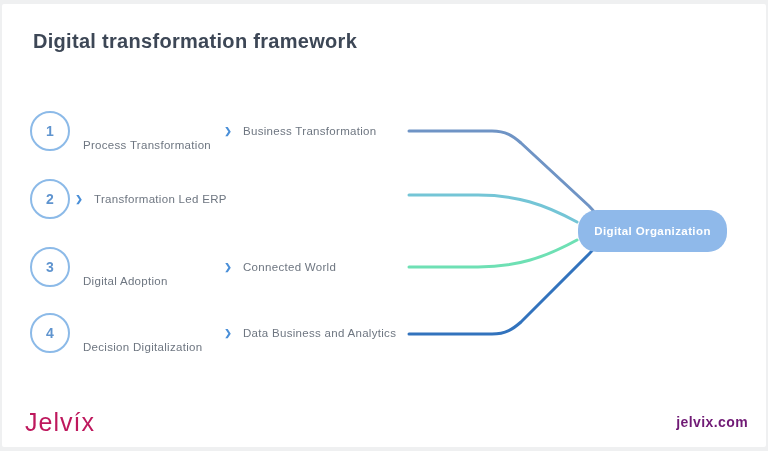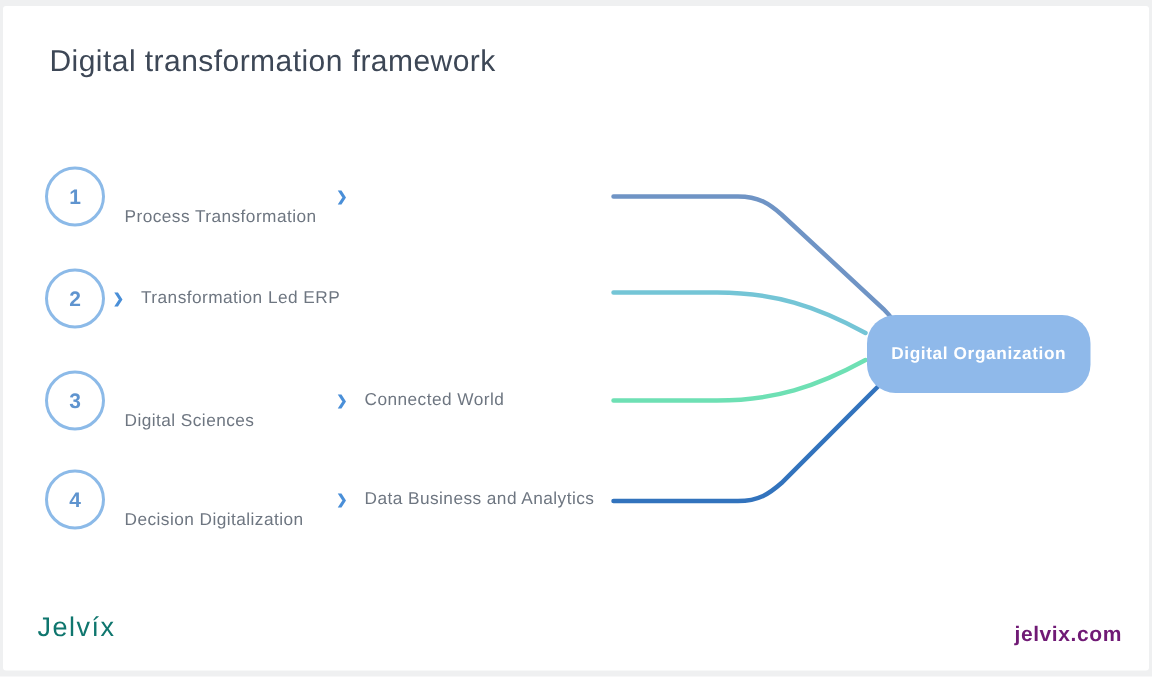--- a/index.html
+++ b/index.html
@@ -13,21 +13,21 @@
   .slide {
     position: absolute;
     left: 2px; right: 2px; top: 4px; bottom: 4px;
     background: #ffffff;
     border-radius: 2px;
   }
   .page-title {
     position: absolute;
     left: 33px; top: 30px;
     font-size: 20px;
-    font-weight: 400;
+    font-weight: 700;
     letter-spacing: 0.3px;
     color: #3d4756;
   }
   .row {
     position: absolute;
     left: 30px;
     height: 40px;
     display: flex;
     align-items: center;
   }
@@ -73,37 +73,37 @@
   }
   svg.connectors {
     position: absolute;
     left: 0; top: 0;
     width: 768px; height: 451px;
     pointer-events: none;
   }
   .org-node {
     position: absolute;
     left: 578px; top: 210px;
-    width: 149px; height: 52px;
+    width: 149px; height: 42px;
     border-radius: 19px;
     display: flex;
     align-items: center;
     justify-content: center;
     font-size: 11.5px;
     font-weight: 700;
     letter-spacing: 0.4px;
     color: #ffffff;
   }
   .footer-logo {
     position: absolute;
     left: 25px; top: 408px;
-    font-size: 18px;
+    font-size: 25px;
     font-weight: 400;
     letter-spacing: 1px;
-    color: #0f766e;
+    color: #be185d;
   }
   .footer-site {
     position: absolute;
     right: 20px; top: 414px;
     font-size: 14px;
     letter-spacing: 0.4px;
     color: #701a75;
     font-weight: bold;
   }
 </style>
@@ -120,35 +120,36 @@
   <path d="M 409 267 H 478 C 516 267 544 258 577 240" stroke-width="3" stroke-linecap="round" stroke="#6ee0b4"></path>
   <path d="M 409 334 H 492 C 506 334 513 329 521 322 L 589 254 C 594 249 597 245 598 241" stroke-width="3" stroke-linecap="round" stroke="#3273bd"></path>
 </svg>
 
 <div class="row row-1">
   <div class="circle">
       <span>1</span>
     </div>
   <div class="step-label">Process Transformation</div>
   <div class="chevron">❯</div>
+  <div class="step-result">Business Transformation</div>
 </div>
 
 <div class="row row-2">
   <div class="circle">
       <span>2</span>
     </div>
   <div class="chevron">❯</div>
   <div class="step-result">Transformation Led ERP</div>
 </div>
 
 <div class="row row-3">
   <div class="circle">
       <span>3</span>
     </div>
-  <div class="step-label">Digital Sciences</div>
+  <div class="step-label">Digital Adoption</div>
   <div class="chevron">❯</div>
   <div class="step-result">Connected World</div>
 </div>
 
 <div class="row row-4">
   <div class="circle">
       <span>4</span>
     </div>
   <div class="step-label">Decision Digitalization</div>
   <div class="chevron">❯</div>

